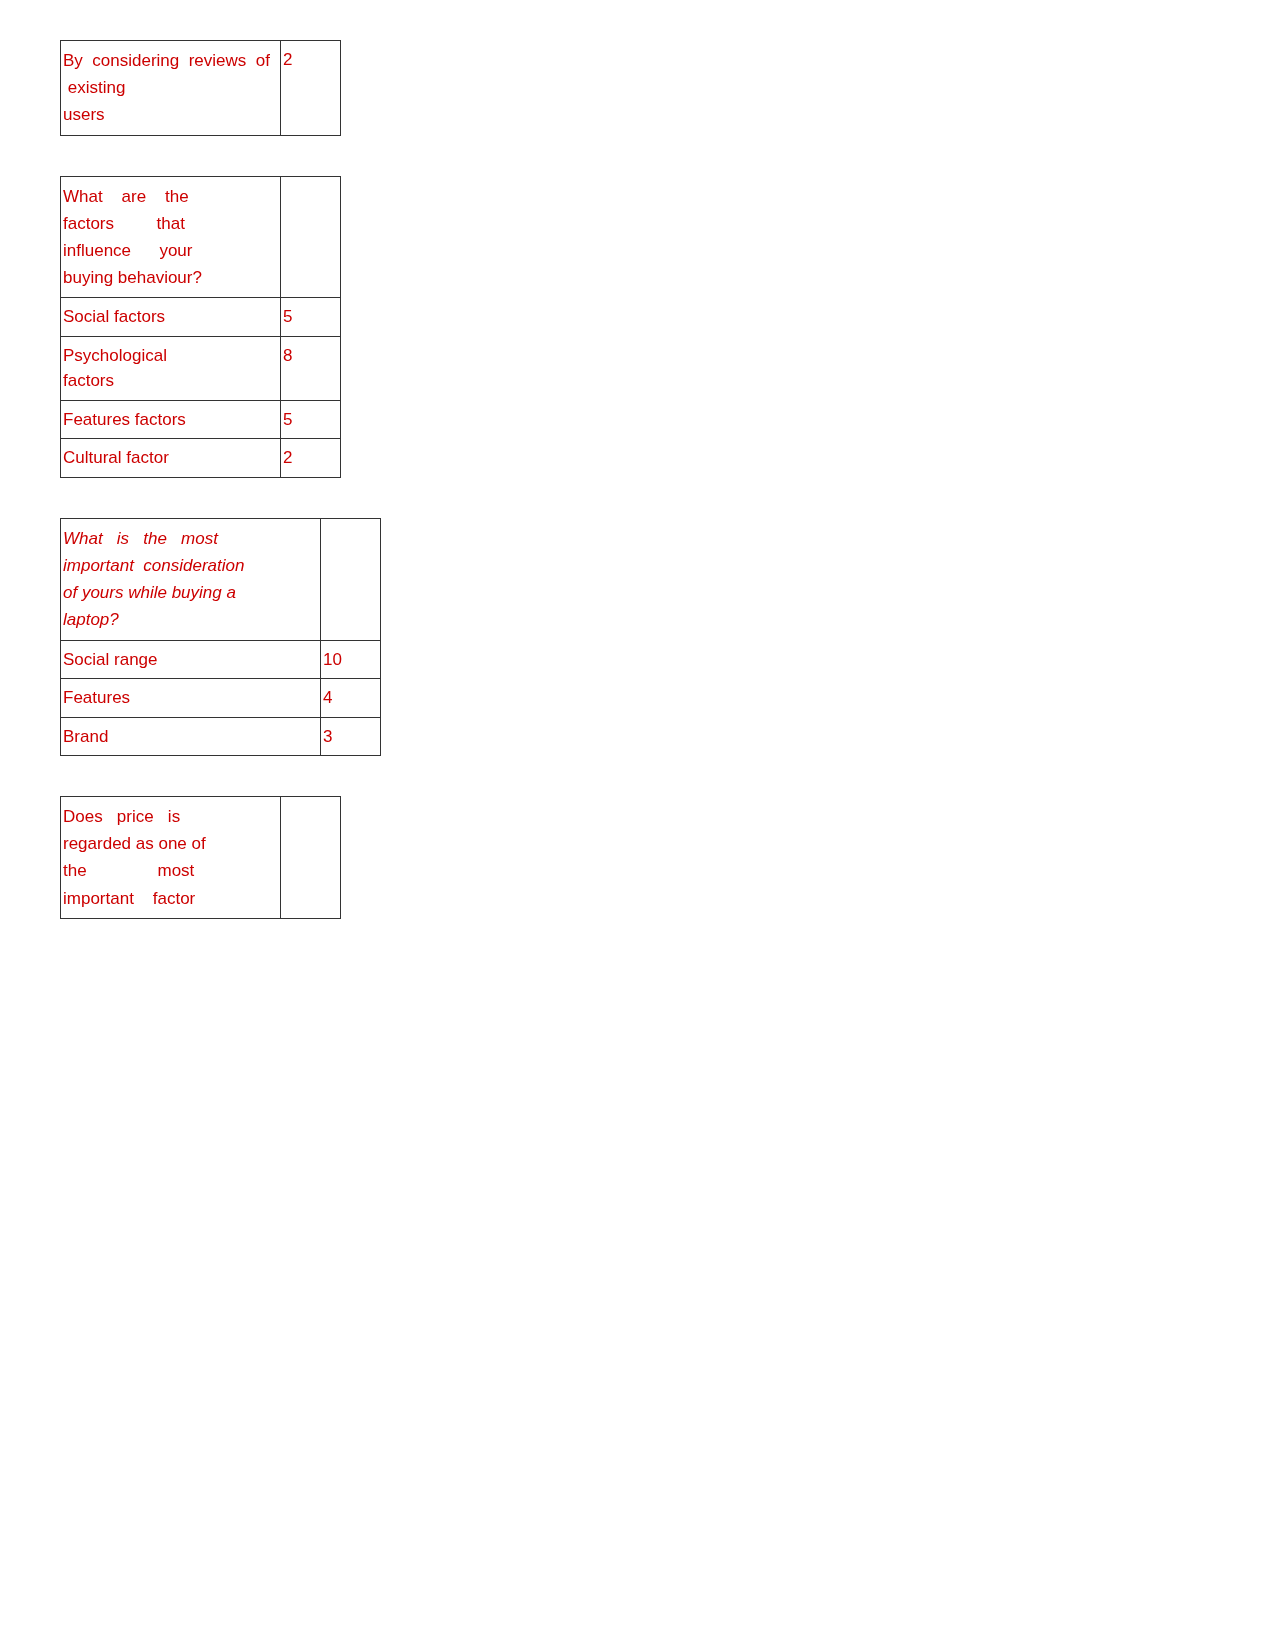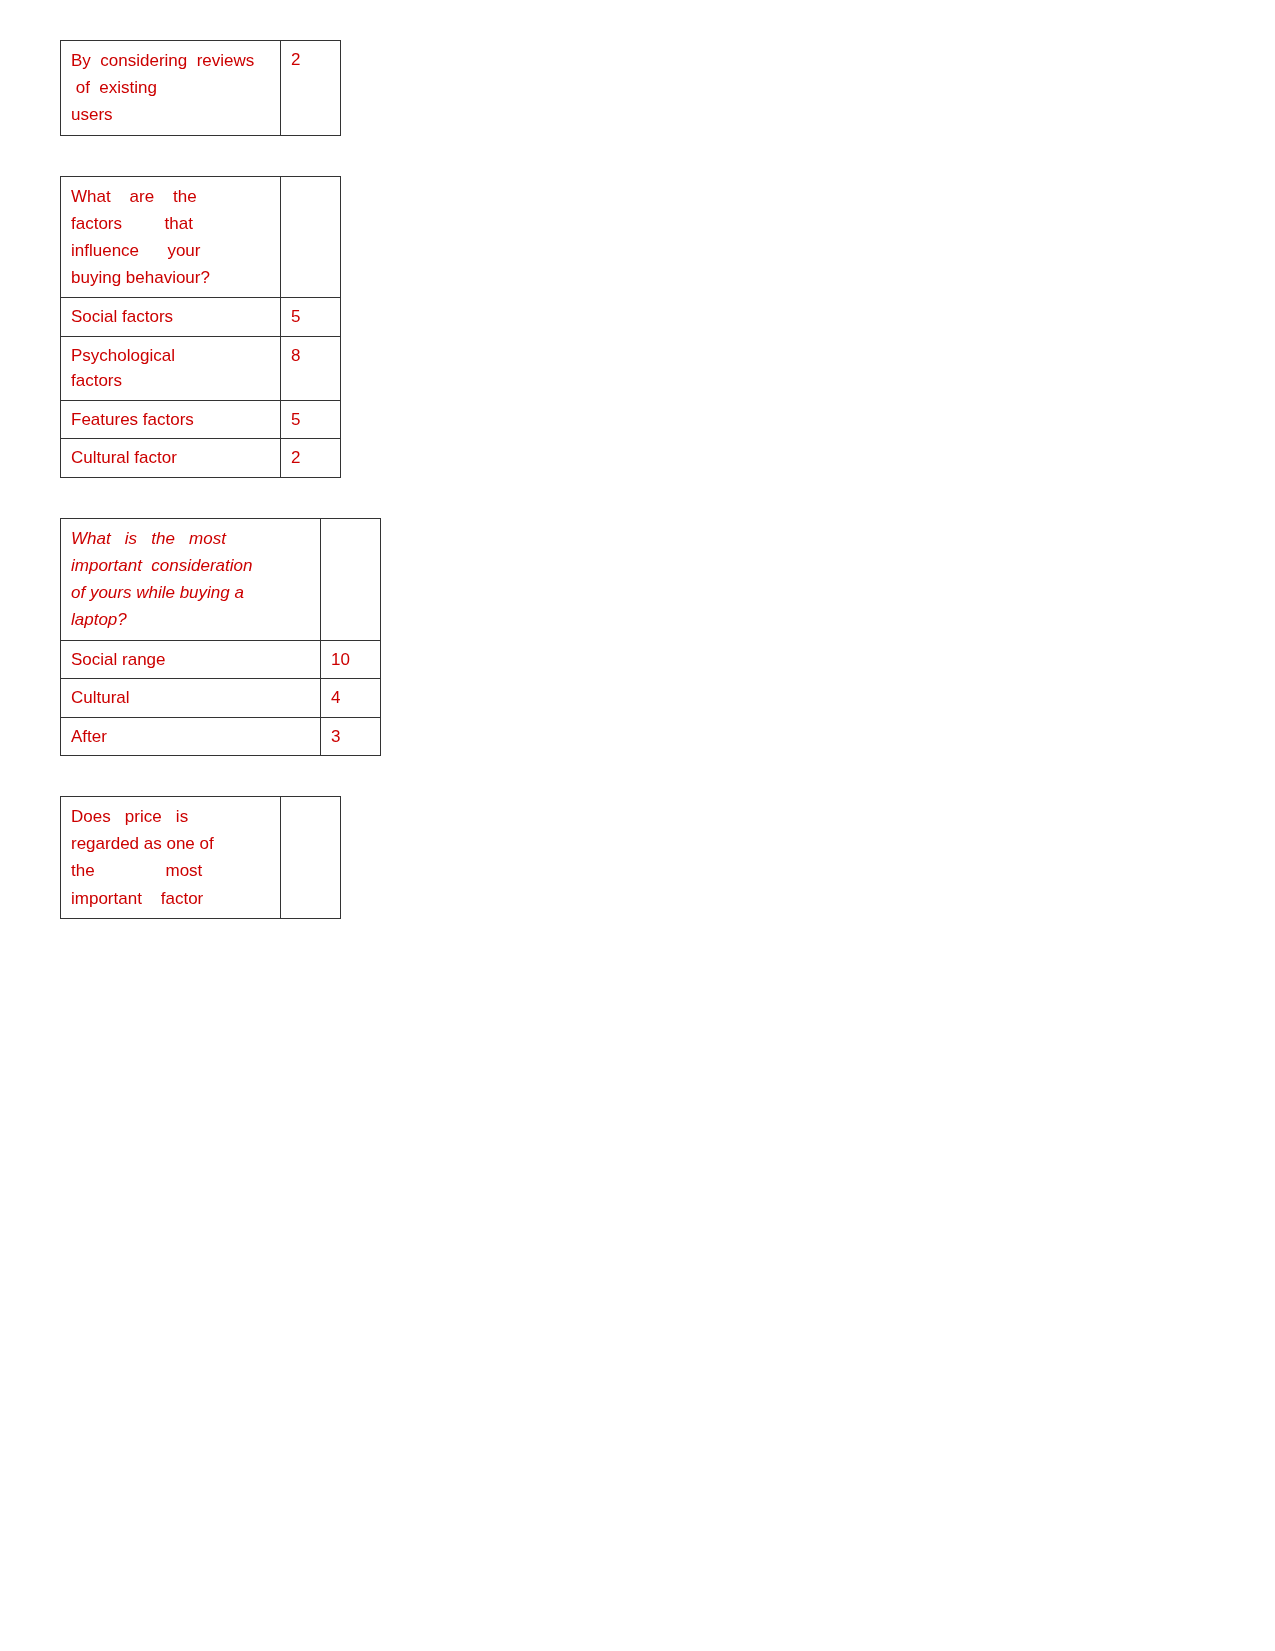--- a/index.html
+++ b/index.html
@@ -21,21 +21,21 @@
     }
 
     table {
       border-collapse: collapse;
       width: auto;
       min-width: 280px;
     }
 
     td {
       border: 1px solid #333;
-      padding: 6px 10px;
+      padding: 6px 2px;
       color: #cc0000;
       font-size: 17px;
       vertical-align: top;
       line-height: 1.5;
     }
 
     td.question-cell {
       width: 220px;
     }
 
@@ -114,25 +114,25 @@
           laptop?
         </span>
       </td>
       <td class="value-cell"></td>
     </tr>
     <tr>
       <td>Social range</td>
       <td>10</td>
     </tr>
     <tr>
-      <td>Cultural</td>
+      <td>Features</td>
       <td>4</td>
     </tr>
     <tr>
-      <td>After</td>
+      <td>Brand</td>
       <td>3</td>
     </tr>
   </tbody>
     </table>
 </div>
 
 <div class="section">
   <table>
     <tbody>
         <tr>

